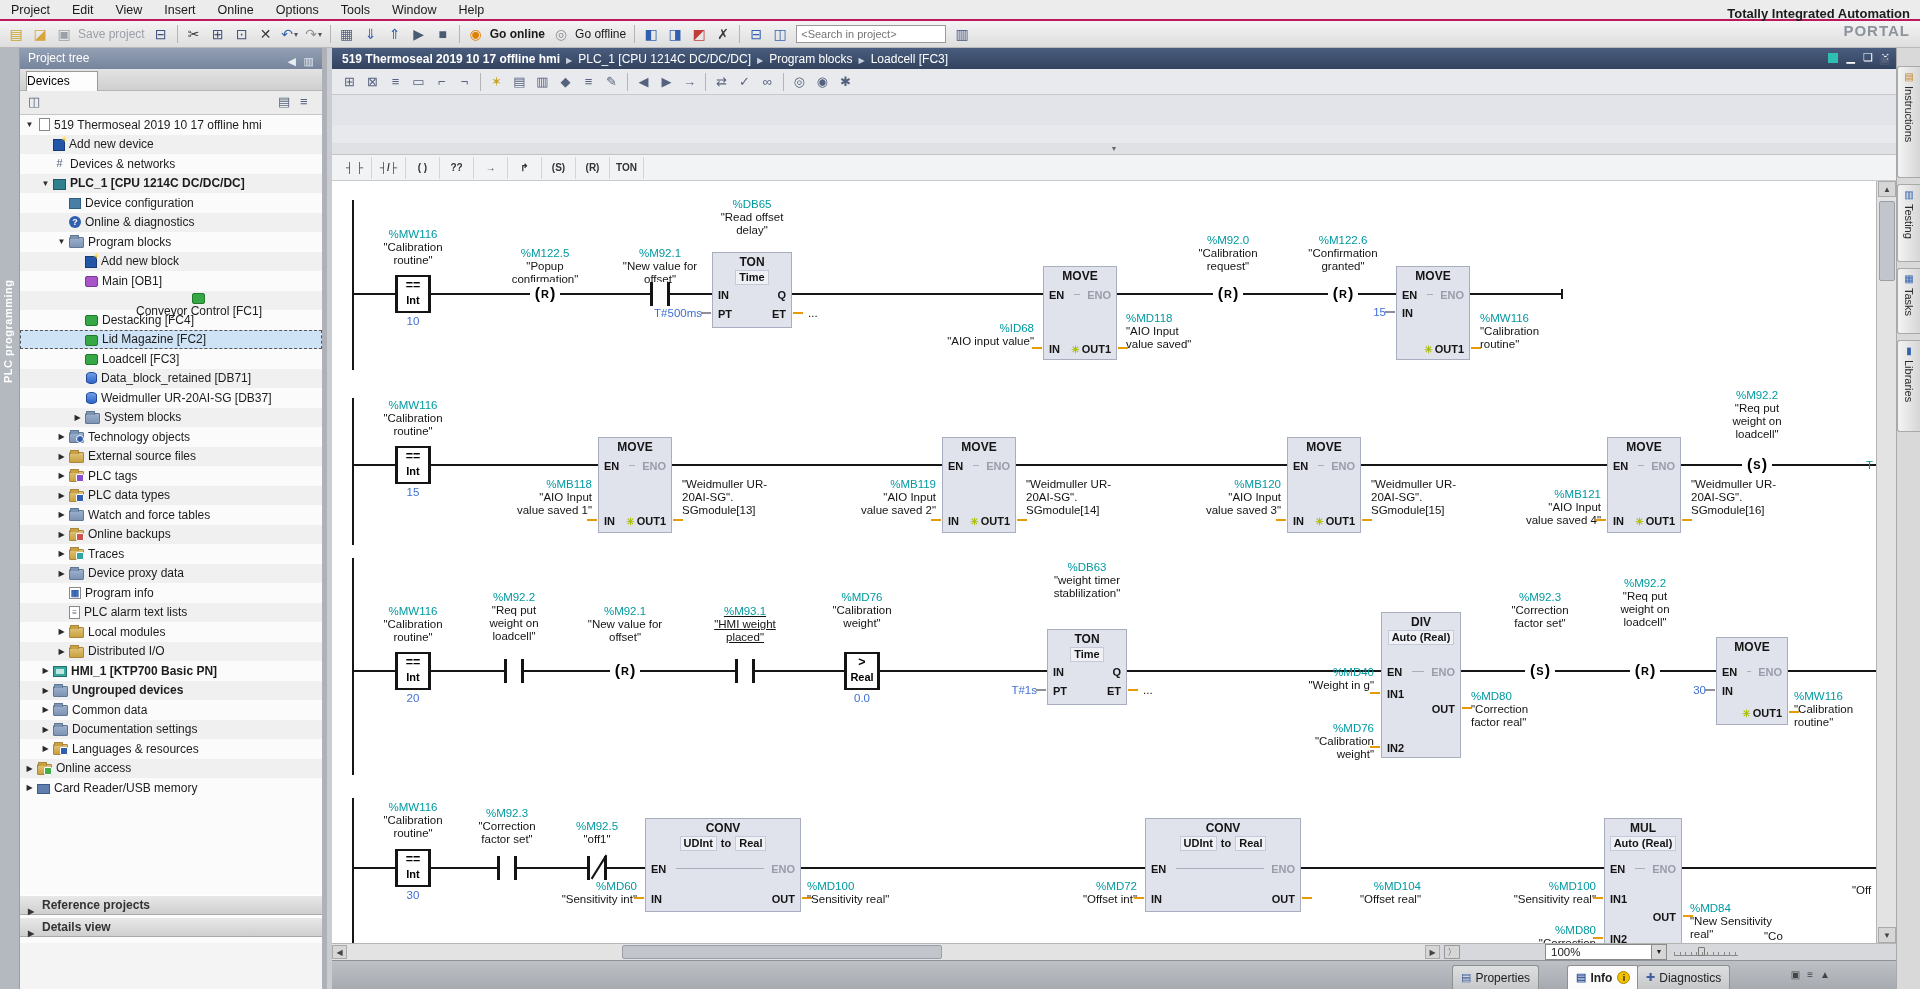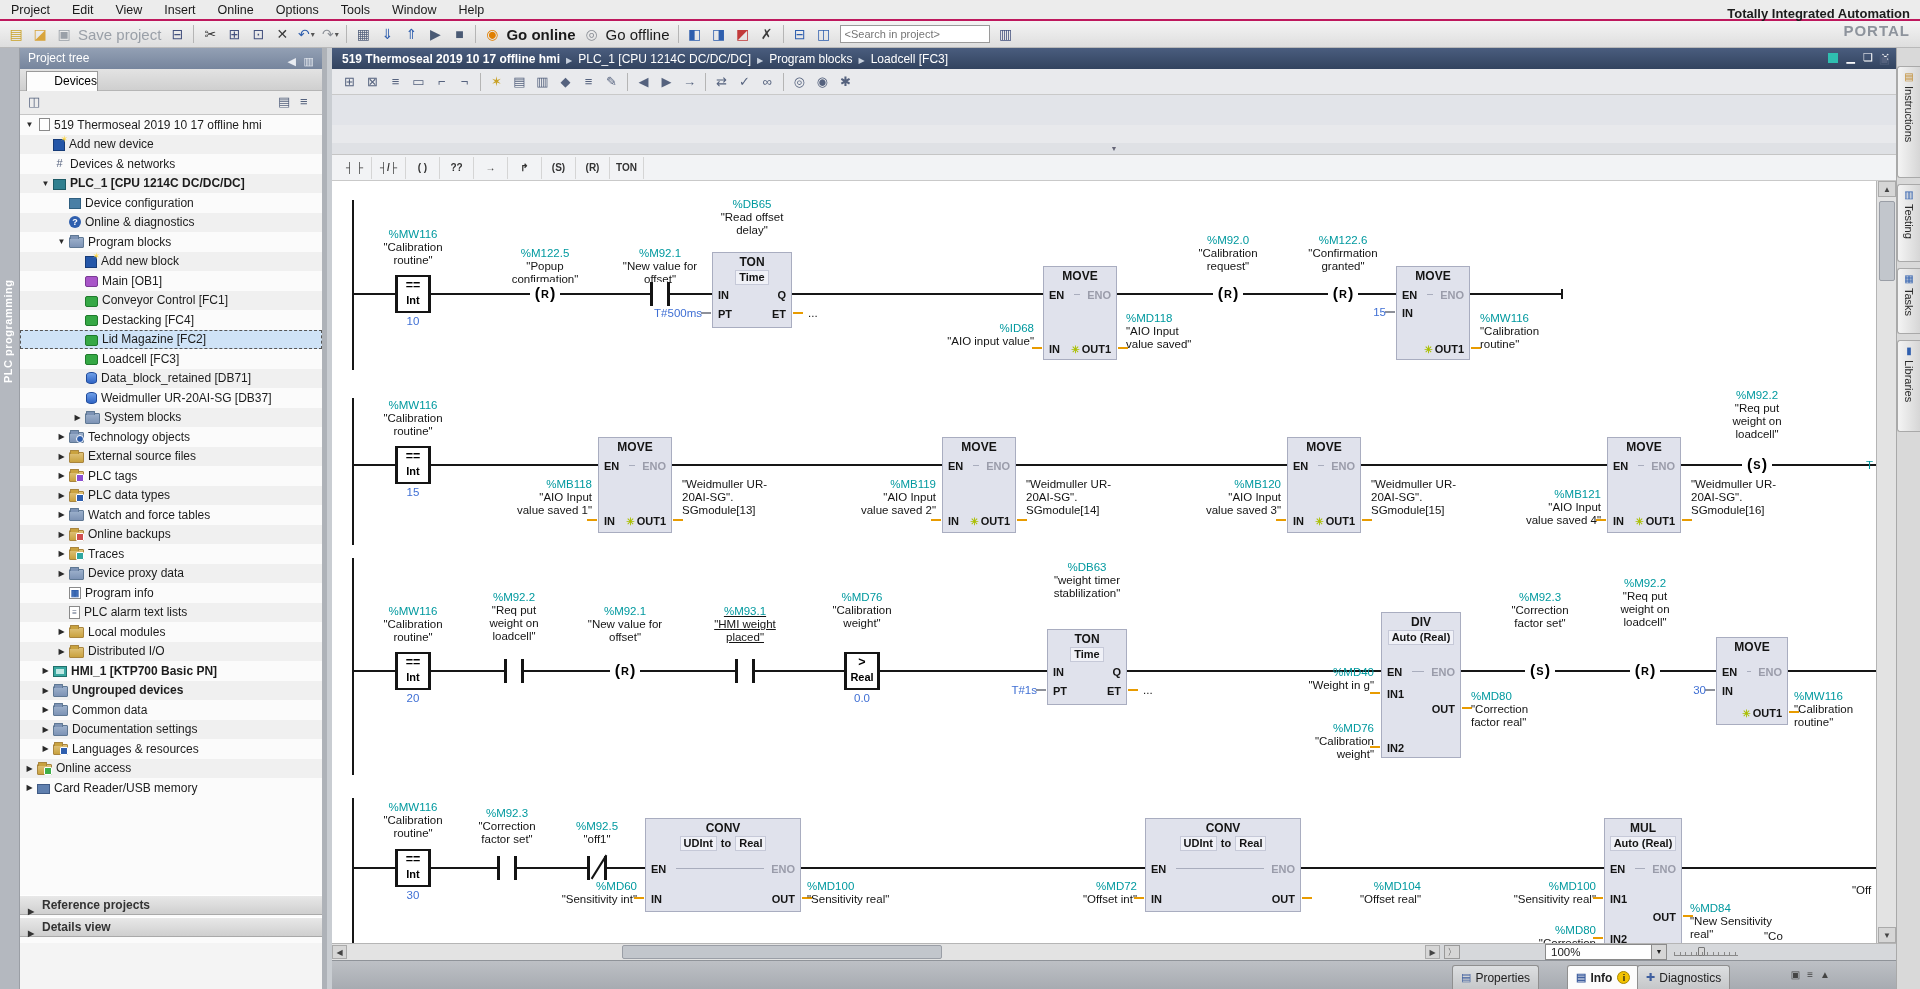--- a/index.html
+++ b/index.html
@@ -4,35 +4,35 @@
 <style>
 *{box-sizing:border-box;margin:0;padding:0}
 html,body{width:1920px;height:989px;overflow:hidden;font-family:"Liberation Sans",sans-serif;background:#c9cdd2;position:relative}
 .abs{position:absolute}
 
 #menubar{left:0;top:0;width:1920px;height:21px;background:#ececec;border-bottom:2px solid #be185d}
 .mi{display:inline-block;padding:3px 11px;font-size:12.5px;color:#1a1a1a;cursor:default}
 #toolbar{left:0;top:21px;width:1920px;height:27px;background:linear-gradient(#f4f4f4,#dedede);border-bottom:1px solid #b9b9b9;display:flex;align-items:center;padding:0 4px}
 .tbi{min-width:22px;height:21px;display:inline-flex;align-items:center;justify-content:center;font-size:14px;margin:0 1px;cursor:default}
 .tbcaret{font-size:8px;color:#555;margin-left:1px}
-.tblabel{font-size:15px;margin:0 4px 0 2px}
+.tblabel{font-size:12px;margin:0 4px 0 2px}
 .tbsep{width:1px;height:18px;background:#b5b5b5;margin:0 4px}
 #searchbox{width:150px;height:18px;border:1px solid #9a9a9a;font-size:11px;color:#8a8a8a;padding:1px 4px;margin:0 4px;font-family:"Liberation Sans",sans-serif}
 #brand{right:10px;top:5px;text-align:right;line-height:17px}
 #brand .b1{font-size:13px;font-weight:bold;color:#1c1c1c}
 #brand .b2{font-size:15px;font-weight:bold;color:#8d939c;letter-spacing:1px}
 
 #leftstrip{left:0;top:48px;width:20px;height:941px;background:#b4b8bf;border-right:1px solid #9a9ea5}
 #leftstrip .vt{position:absolute;top:155px;left:2px;width:16px;height:180px;writing-mode:vertical-rl;transform:rotate(180deg);font-size:11px;font-weight:bold;color:#fff;letter-spacing:.5px}
 
 #ptree{left:20px;top:48px;width:307px;height:941px;background:#f4f4f4;border-right:5px solid #aeb2b8}
 #ptree-header{position:absolute;left:0;top:0;width:302px;height:21px;background:linear-gradient(#93a0b4,#76859d);color:#fff;font-size:12px;line-height:21px;padding-left:8px}
 #ptree-header .hic{position:absolute;top:3px;font-size:11px;color:#e8ecf2}
 #ptree-tabs{position:absolute;left:0;top:21px;width:302px;height:22px;background:linear-gradient(#e3e3e3,#cfcfcf);border-bottom:1px solid #b5b5b5}
-#devtab{position:absolute;left:6px;top:2px;width:72px;height:20px;background:#fdfdfd;border:1px solid #9a9a9a;border-bottom:none;font-size:12px;text-align:right;line-height:19px}
+#devtab{position:absolute;left:6px;top:2px;width:72px;height:20px;background:#fdfdfd;border:1px solid #9a9a9a;border-bottom:none;font-size:12px;text-align:left;line-height:19px}
 #ptree-toolbar{position:absolute;left:0;top:43px;width:302px;height:24px;background:#ececec;border-bottom:1px solid #c6c6c6}
 #ptree-toolbar .pti{position:absolute;top:3px;font-size:13px;color:#55627e}
 #tree{position:absolute;left:0;top:67px;width:302px;height:828px;background:#fbfbfb;overflow:hidden}
 .trow{height:19.5px;display:flex;align-items:center;font-size:12px;color:#1c1c1c;white-space:nowrap;background:#fbfbfb}
 .trow.odd{background:#f0f0f0}
 .trow.sel{background:#cfe3f7;outline:1px dashed #555;outline-offset:-1px}
 .tri{width:11px;font-size:8px;color:#2a2a2a;flex:none;text-align:center}
 .tlabel{margin-left:4px}
 .tlabel.b{font-weight:bold}
 .tico{width:15px;height:13px;flex:none;margin-left:2px;position:relative;display:inline-block}
@@ -229,21 +229,21 @@
       <div class="trow odd" style="padding-left: 52px;">
         <span class="tri"></span>
         <span class="tico addnew"></span>
         <span class="tlabel">Add new block</span>
       </div>
       <div class="trow" style="padding-left: 52px;">
         <span class="tri"></span>
         <span class="tico ob"></span>
         <span class="tlabel">Main [OB1]</span>
       </div>
-      <div class="trow odd" style="padding-left: 52px;">
+      <div class="trow odd" style="padding-left: 52px; flex-direction: column;">
         <span class="tri"></span>
         <span class="tico fc"></span>
         <span class="tlabel">Conveyor Control [FC1]</span>
       </div>
       <div class="trow" style="padding-left: 52px;">
         <span class="tri"></span>
         <span class="tico fc"></span>
         <span class="tlabel">Destacking [FC4]</span>
       </div>
       <div class="trow odd sel" style="padding-left: 52px;">

